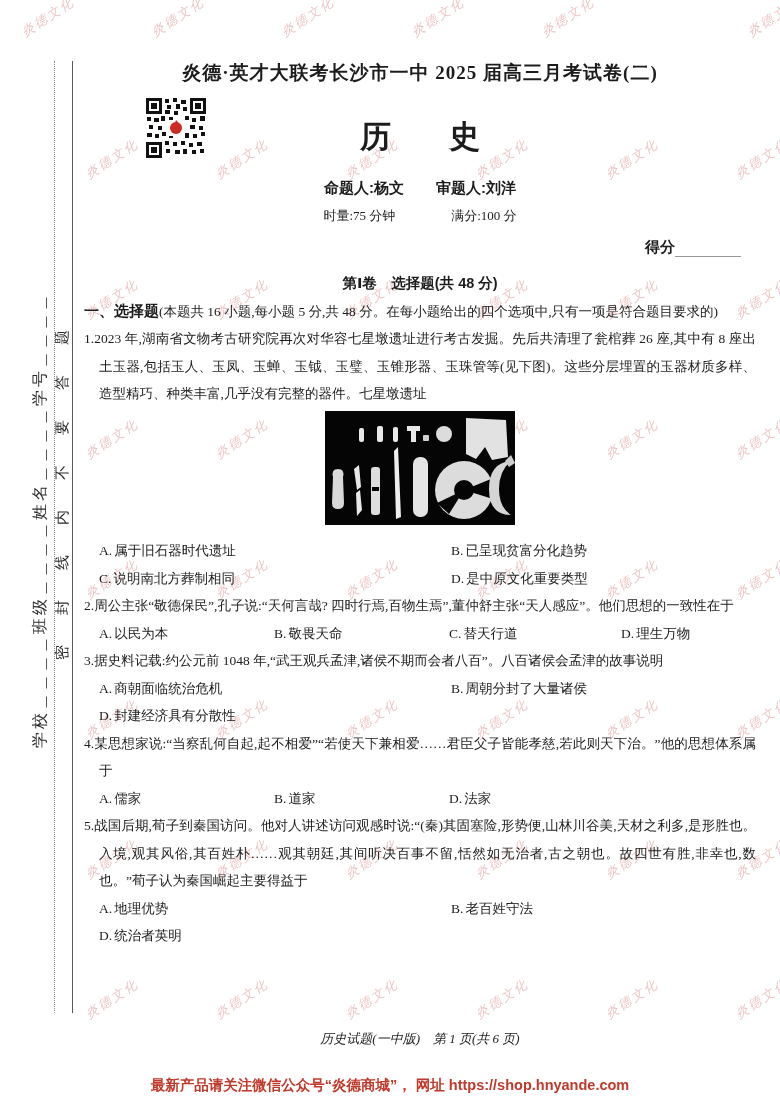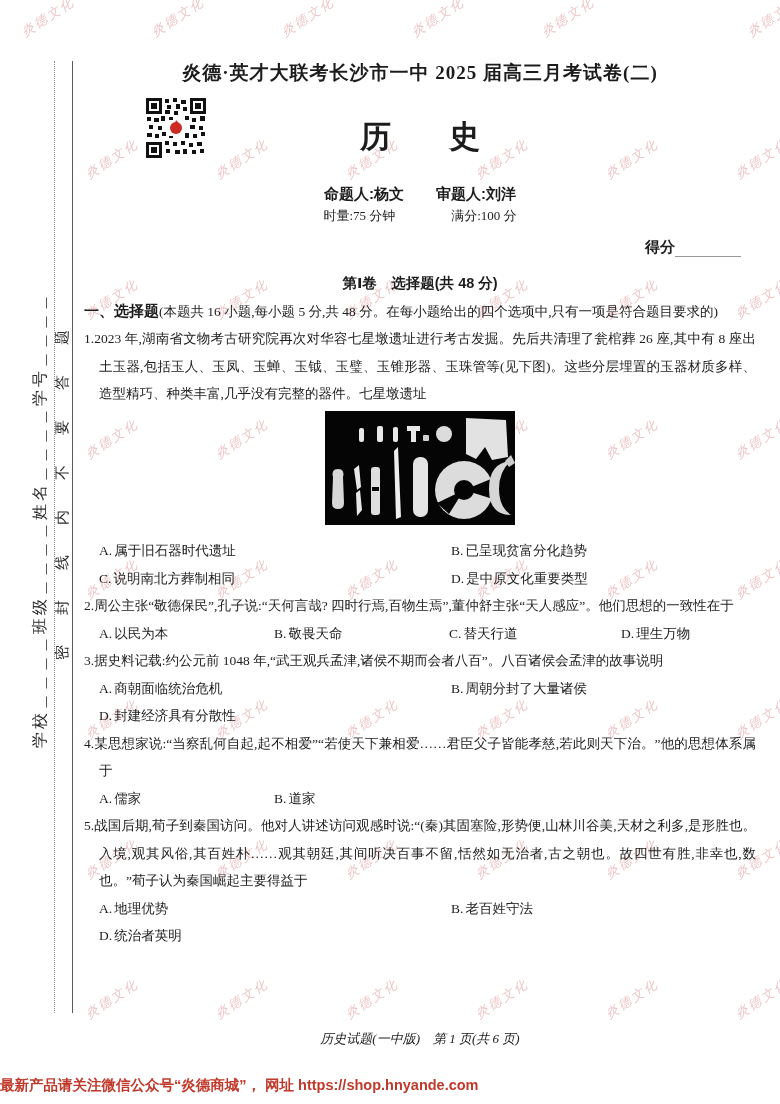--- a/index.html
+++ b/index.html
@@ -24,21 +24,21 @@
        font-size:16px;letter-spacing:3px;color:#2a2a2a;}
   .seal-text{left:-137px;top:470px;width:400px;height:20px;
        font-size:15px;letter-spacing:30px;color:#2a2a2a;}
   
   .exam-title{position:absolute;left:85px;top:60px;width:670px;text-align:center;
        font-size:19px;font-weight:bold;letter-spacing:1px;}
   .qr{position:absolute;left:145px;top:97px;width:62px;height:62px;}
   .subject{position:absolute;left:85px;top:116px;width:670px;display:flex;
        justify-content:center;gap:58px;font-size:31px;font-weight:bold;
        font-family:"Liberation Sans","DejaVu Sans",sans-serif;}
-  .persons{position:absolute;left:85px;top:185px;width:670px;display:flex;
+  .persons{position:absolute;left:85px;top:179px;width:670px;display:flex;
        justify-content:center;gap:32px;font-size:15px;font-weight:bold;
        font-family:"Liberation Sans","DejaVu Sans",sans-serif;}
   .meta{position:absolute;left:85px;top:207px;width:670px;display:flex;
        justify-content:center;gap:56px;font-size:13px;}
   .score{position:absolute;left:645px;top:238px;font-size:15px;font-weight:bold;
        font-family:"Liberation Sans","DejaVu Sans",sans-serif;}
   .score .line{display:inline-block;width:66px;border-bottom:1.5px solid #999;
        height:14px;vertical-align:bottom;}
   
   .content{position:absolute;left:84px;top:270px;width:672px;
@@ -49,21 +49,21 @@
   .directive b{font-family:Liberation Serif, serif;font-size:15px;}
   .stem{padding-left:15px;text-indent:-15px;}
   .opts{padding-left:15px;display:grid;}
   .opts.cols2{grid-template-columns:352px auto;}
   .opts.cols4{grid-template-columns:175px 175px 172px auto;}
   .opt .lbl{margin-right:2px;}
   .figwrap{text-align:center;margin:3px 0;}
   
   .page-footer{position:absolute;left:85px;top:1030px;width:670px;
        text-align:center;font-size:13px;color:#222;font-style:italic;}
-  .promo{position:absolute;left:0;top:1076px;width:780px;
+  .promo{position:absolute;left:0;top:1076px;width:780px;text-align:center;
        font-size:14.5px;font-weight:bold;
        font-family:"Liberation Sans","DejaVu Sans",sans-serif;}
 </style>
 </head>
 <body>
 
 <div class="page">
 
   <div id="wm-layer">
       <span class="wm" style="left: 18px; top: 8px; color: rgb(217, 140, 140);">炎德文化</span>
@@ -257,20 +257,21 @@
             <span class="opt"><span class="lbl">A.</span>商朝面临统治危机</span>
             <span class="opt"><span class="lbl">B.</span>周朝分封了大量诸侯</span>
             <span class="opt"><span class="lbl">D.</span>封建经济具有分散性</span>
           </div>
         </div>
         <div class="question">
           <div class="stem"><span>4.</span>某思想家说:“当察乱何自起,起不相爱”“若使天下兼相爱……君臣父子皆能孝慈,若此则天下治。”他的思想体系属于</div>
           <div class="opts cols4">
             <span class="opt"><span class="lbl">A.</span>儒家</span>
             <span class="opt"><span class="lbl">B.</span>道家</span>
+            <span class="opt"><span class="lbl">D.</span>法家</span>
           </div>
         </div>
         <div class="question">
           <div class="stem"><span>5.</span>战国后期,荀子到秦国访问。他对人讲述访问观感时说:“(秦)其固塞险,形势便,山林川谷美,天材之利多,是形胜也。入境,观其风俗,其百姓朴……观其朝廷,其间听决百事不留,恬然如无治者,古之朝也。故四世有胜,非幸也,数也。”荀子认为秦国崛起主要得益于</div>
           <div class="opts cols2">
             <span class="opt"><span class="lbl">A.</span>地理优势</span>
             <span class="opt"><span class="lbl">B.</span>老百姓守法</span>
             <span class="opt"><span class="lbl">D.</span>统治者英明</span>
           </div>
         </div>

